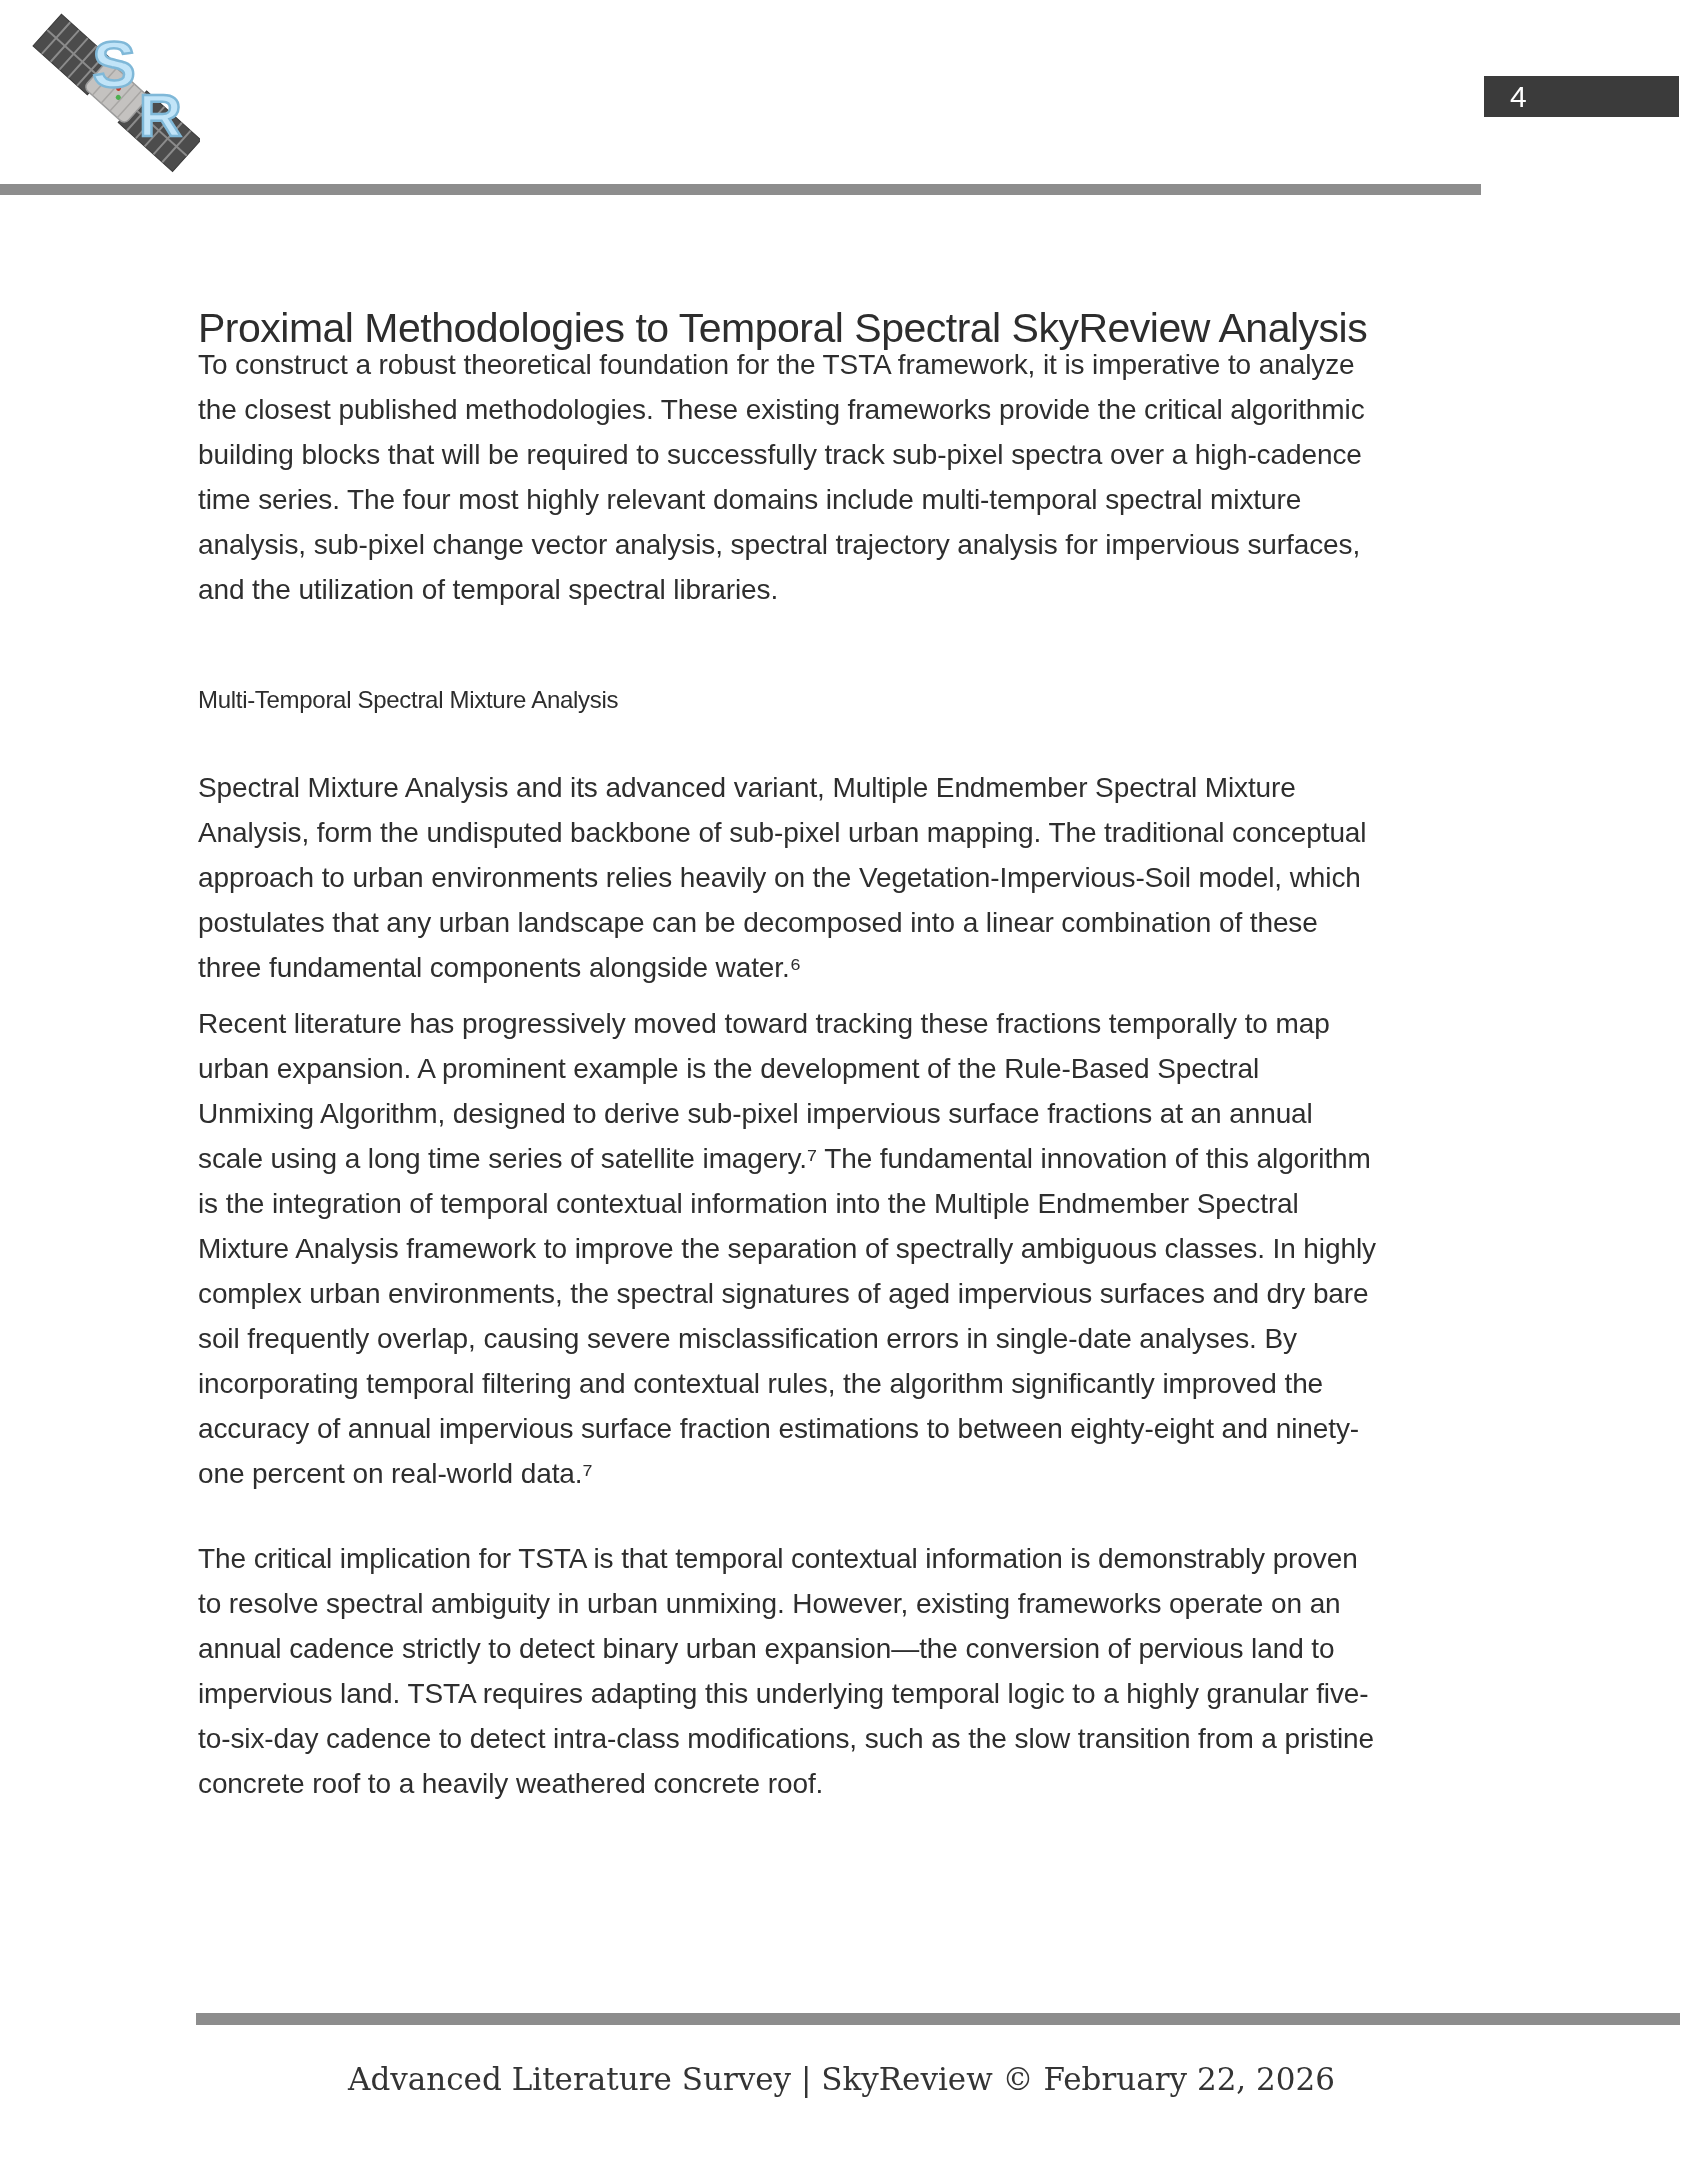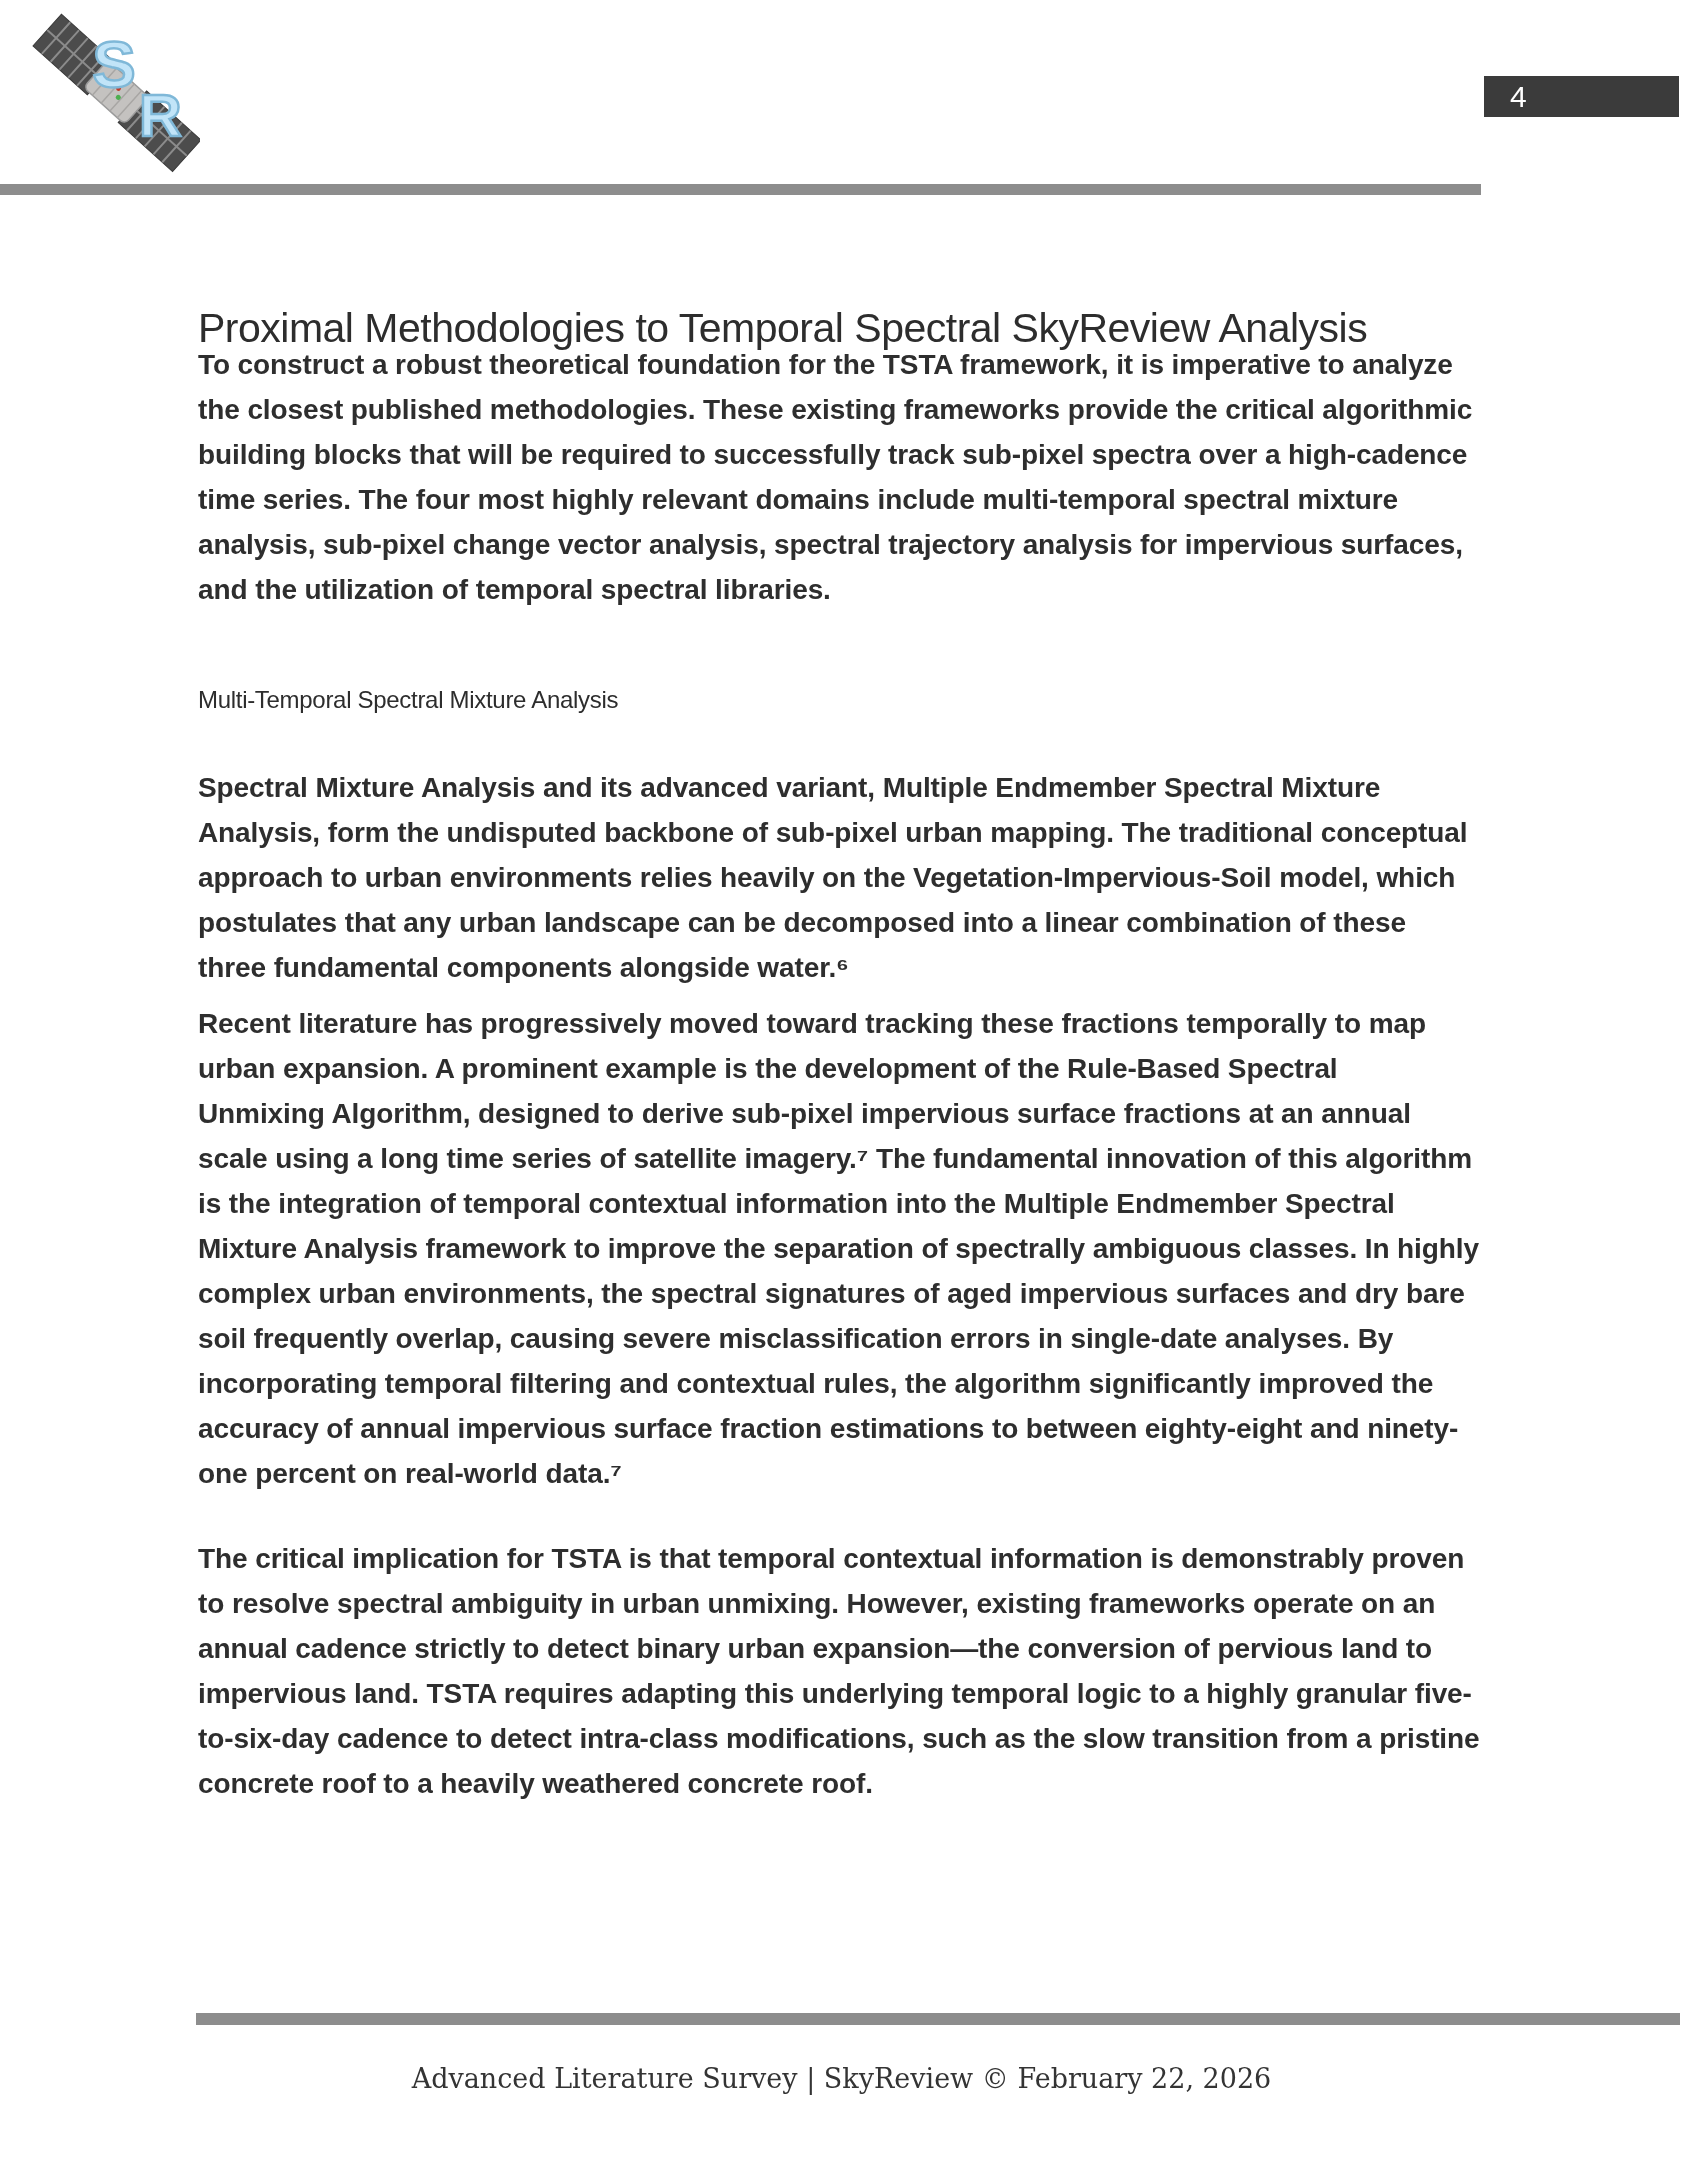--- a/index.html
+++ b/index.html
@@ -68,42 +68,41 @@
   }
   .para {
     position: absolute;
     left: 198px;
     width: 1386px;
     font-size: 28px;
     line-height: 45px;
     letter-spacing: -0.1px;
     color: #2e2e2e;
     white-space: pre-line;
-    font-weight: bold;
   }
   .para-1 { top: 342px; }
   .para-2 { top: 734px; margin-top: 31px; }
   .para-3 { top: 1001px; }
   .para-4 { top: 1536px; }
   .footer-rule {
     position: absolute;
     top: 2013px;
     left: 196px;
     width: 1484px;
     height: 12px;
     background: #8d8d8d;
   }
   .footer-text {
     position: absolute;
     top: 2062px;
     left: 0;
     width: 1683px;
     text-align: center;
     font-family: "DejaVu Serif", serif;
-    font-size: 27px;
+    font-size: 31px;
     line-height: 34px;
     color: #343434;
   }
 </style>
 </head>
 <body>
 
 <div class="page">
 
   <svg class="logo" viewBox="0 0 170 170" aria-hidden="true">

